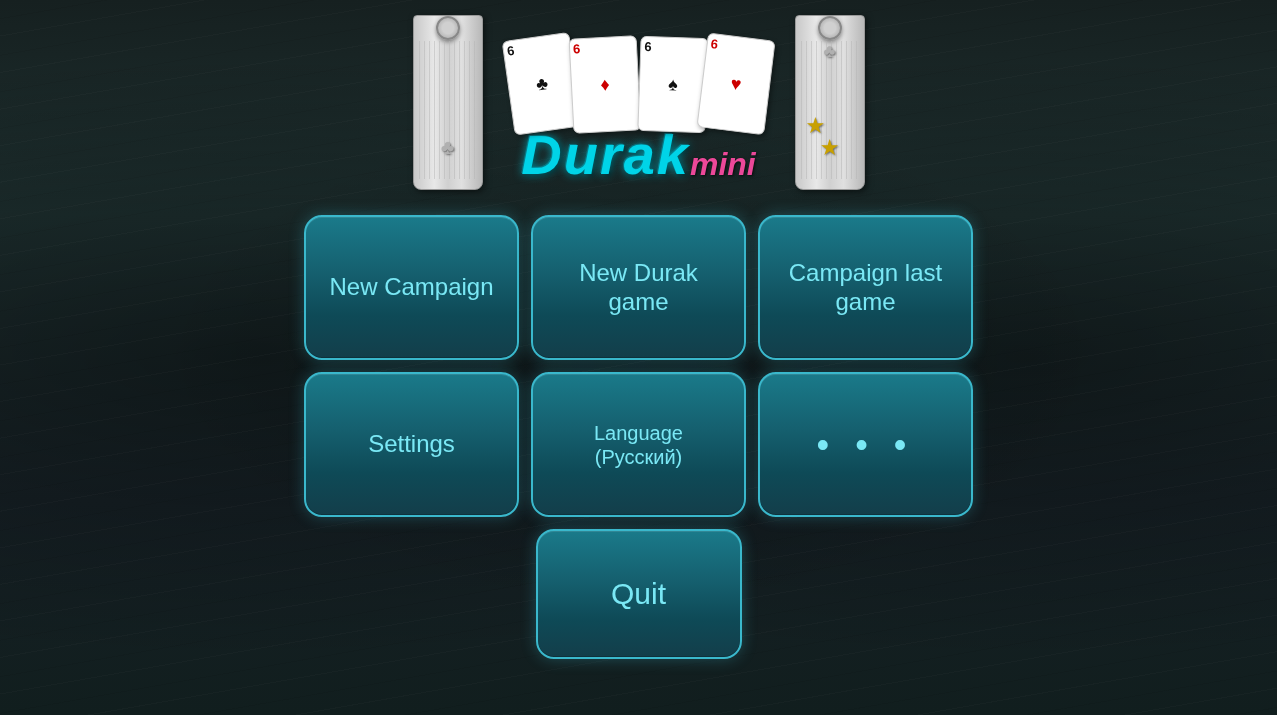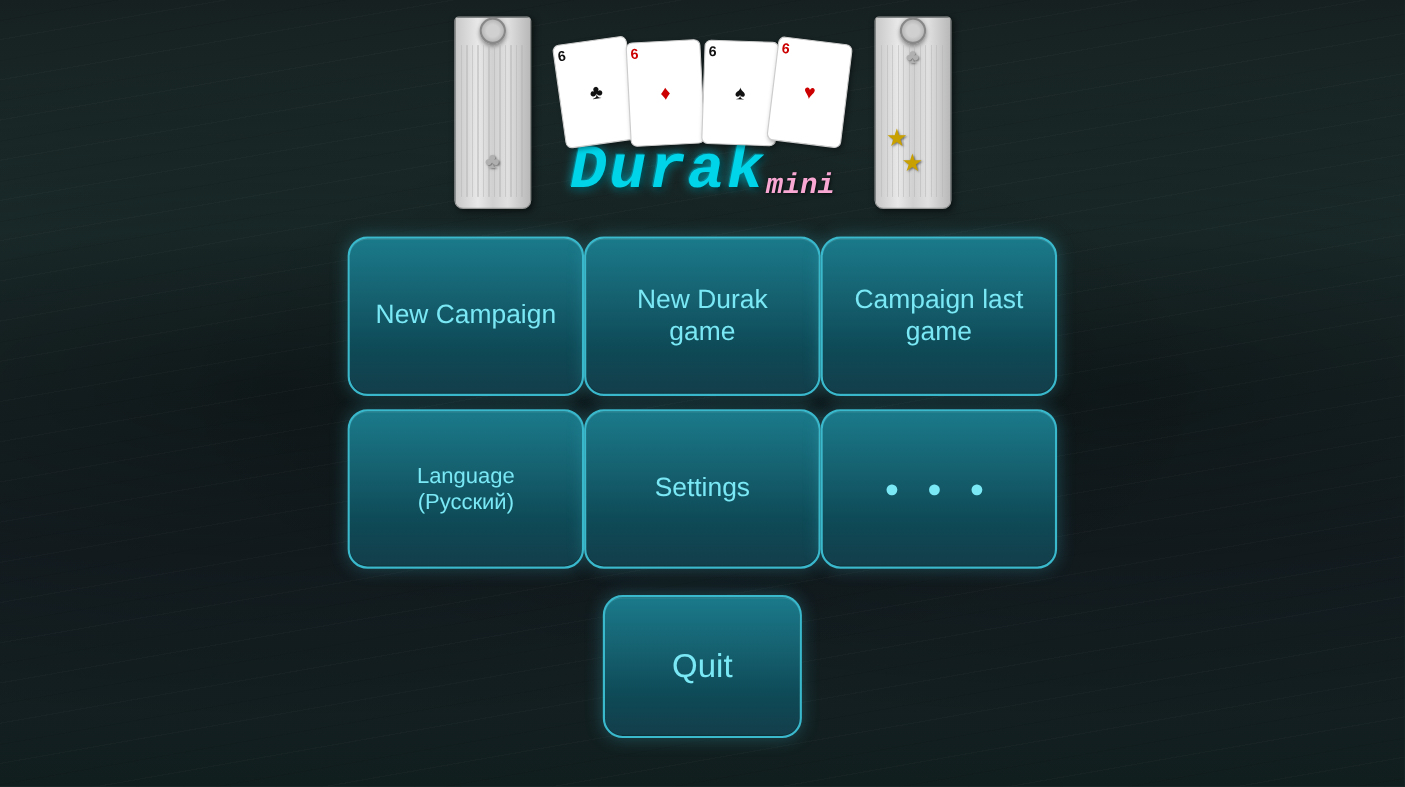--- a/index.html
+++ b/index.html
@@ -214,42 +214,43 @@
       text-shadow:
         0 0 10px rgba(0,200,220,0.8),
         2px 2px 4px rgba(0,0,0,0.8),
         -1px -1px 0 rgba(0,150,170,0.5);
       letter-spacing: 2px;
       line-height: 1;
       font-style: italic;
     }
 
     .logo-mini {
-      font-size: 26px;
-      color: #f9a8d4;
+      font-size: 32px;
+      color: #ec4899;
       font-style: italic;
       font-weight: bold;
       align-self: flex-end;
       margin-top: -8px;
       text-shadow: 1px 1px 3px rgba(0,0,0,0.7);
     }
 
     
     .menu-container {
       position: relative;
       z-index: 1;
       display: flex;
       flex-direction: column;
       align-items: center;
       gap: 12px;
       margin-top: 5px;
     }
 
     .menu-row {
       display: flex;
+      gap: 12px;
     }
 
     .menu-btn {
       background: linear-gradient(180deg, #1a7a8a 0%, #155f6e 40%, #0e4a57 70%, #133e4a 100%);
       border: 2px solid #3ab8cc;
       border-radius: 18px;
       color: #7ae8f5;
       font-size: 24px;
       text-align: center;
       cursor: pointer;
@@ -270,24 +271,23 @@
       height: 145px;
     }
 
     .menu-btn-dots {
       font-size: 36px;
       letter-spacing: 8px;
       color: #7ae8f5;
     }
 
     .menu-btn-quit {
-      width: 181px;
+      width: 206px;
       height: 130px;
       font-size: 30px;
-      margin-top: 12px;
     }
   </style>
 </head>
 <body>
 
 <div class="header">
 
   <div class="epaulette epaulette-left">
     <div class="epaulette-body">
       <div class="epaulette-stripes"></div>
@@ -307,21 +307,21 @@
       </div>
       <div class="card">
         <span class="card-rank suit-black">6</span>
         <span class="card-suit suit-black">♠</span>
       </div>
       <div class="card">
         <span class="card-rank suit-red">6</span>
         <span class="card-suit suit-red">♥</span>
       </div>
     </div>
-    <div style="display:flex; align-items:flex-end;font-family:Liberation Mono, monospace;">
+    <div style="display:flex; align-items:flex-end;">
       <span class="logo-text">Durak</span>
       <span class="logo-mini">mini</span>
     </div>
   </div>
 
   <div class="epaulette epaulette-right">
     <div class="epaulette-body">
       <div class="epaulette-stripes"></div>
       <span class="star star-top star-silver" style="top:25px; left:50%; transform:translateX(-50%); font-size:18px; color:#b0b0b0;">♣</span>
       <span class="star" style="bottom:50px; left:10px; font-size:22px;">★</span>
@@ -331,21 +331,21 @@
 </div>
 
 <div class="menu-container">
   <div class="menu-row">
     <button class="menu-btn menu-btn-large">New Campaign</button>
     <button class="menu-btn menu-btn-large">New Durak game</button>
     <button class="menu-btn menu-btn-large">Campaign last game</button>
   </div>
 
   <div class="menu-row">
+    <button class="menu-btn menu-btn-large">Settings</button>
     <button class="menu-btn menu-btn-large" style="font-size:20px;">Language (Русский)</button>
-    <button class="menu-btn menu-btn-large">Settings</button>
     <button class="menu-btn menu-btn-large menu-btn-dots">• • •</button>
   </div>
 
   <div class="menu-row">
     <button class="menu-btn menu-btn-quit">Quit</button>
   </div>
 </div>
 
 </body></html>

